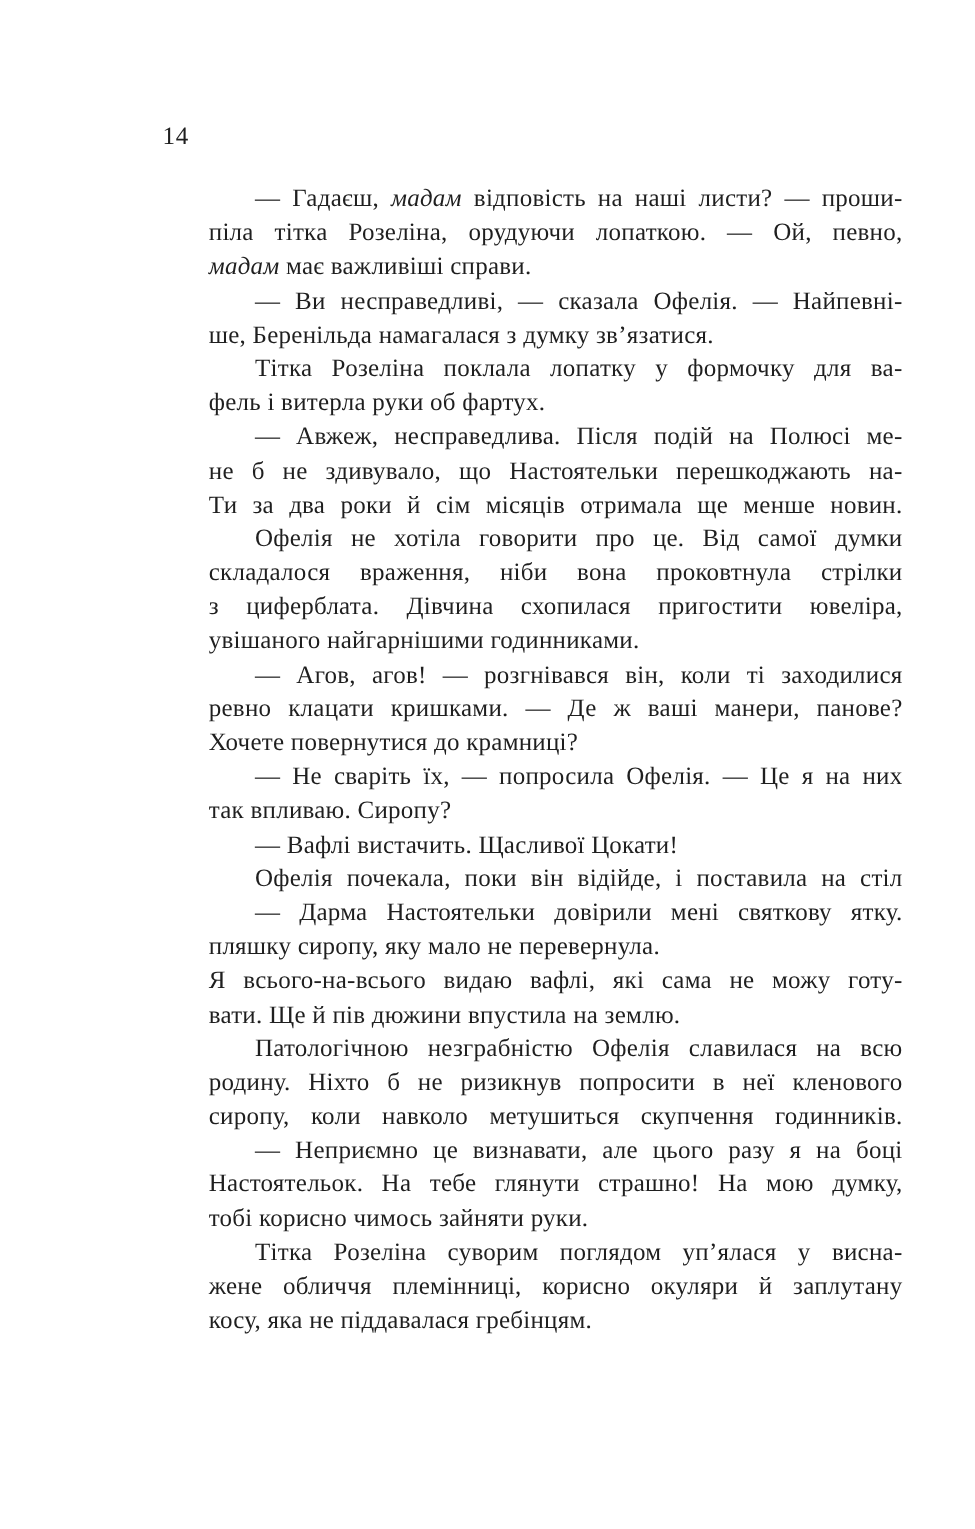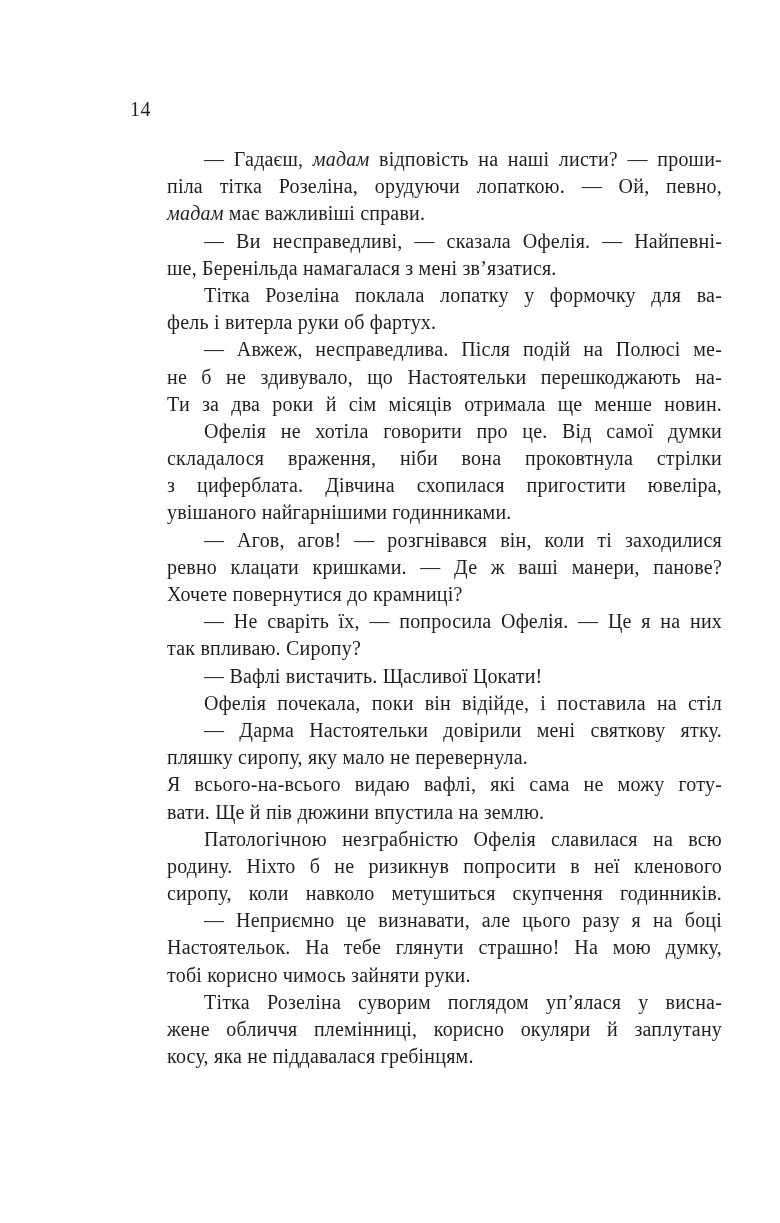--- a/index.html
+++ b/index.html
@@ -57,21 +57,21 @@
 </head>
 <body>
 
 <div class="page">
   <div class="folio">14</div>
   <div class="text-block">
       <div class="line indent"><span>— Гадаєш, </span><span class="it">мадам</span><span> відповість на наші листи? — проши-</span></div>
       <div class="line"><span>піла тітка Розеліна, орудуючи лопаткою. — Ой, певно,</span></div>
       <div class="line last"><span class="it">мадам</span><span> має важливіші справи.</span></div>
       <div class="line indent"><span>— Ви несправедливі, — сказала Офелія. — Найпевні-</span></div>
-      <div class="line last"><span>ше, Беренільда намагалася з мені зв’язатися.</span></div>
+      <div class="line last"><span>ше, Беренільда намагалася з думку зв’язатися.</span></div>
       <div class="line indent"><span>Тітка Розеліна поклала лопатку у формочку для ва-</span></div>
       <div class="line last"><span>фель і витерла руки об фартух.</span></div>
       <div class="line indent"><span>— Авжеж, несправедлива. Після подій на Полюсі ме-</span></div>
       <div class="line"><span>не б не здивувало, що Настоятельки перешкоджають на-</span></div>
       <div class="line"><span>Ти за два роки й сім місяців отримала ще менше новин.</span></div>
       <div class="line indent"><span>Офелія не хотіла говорити про це. Від самої думки</span></div>
       <div class="line"><span>складалося враження, ніби вона проковтнула стрілки</span></div>
       <div class="line"><span>з циферблата. Дівчина схопилася пригостити ювеліра,</span></div>
       <div class="line last"><span>увішаного найгарнішими годинниками.</span></div>
       <div class="line indent"><span>— Агов, агов! — розгнівався він, коли ті заходилися</span></div>

